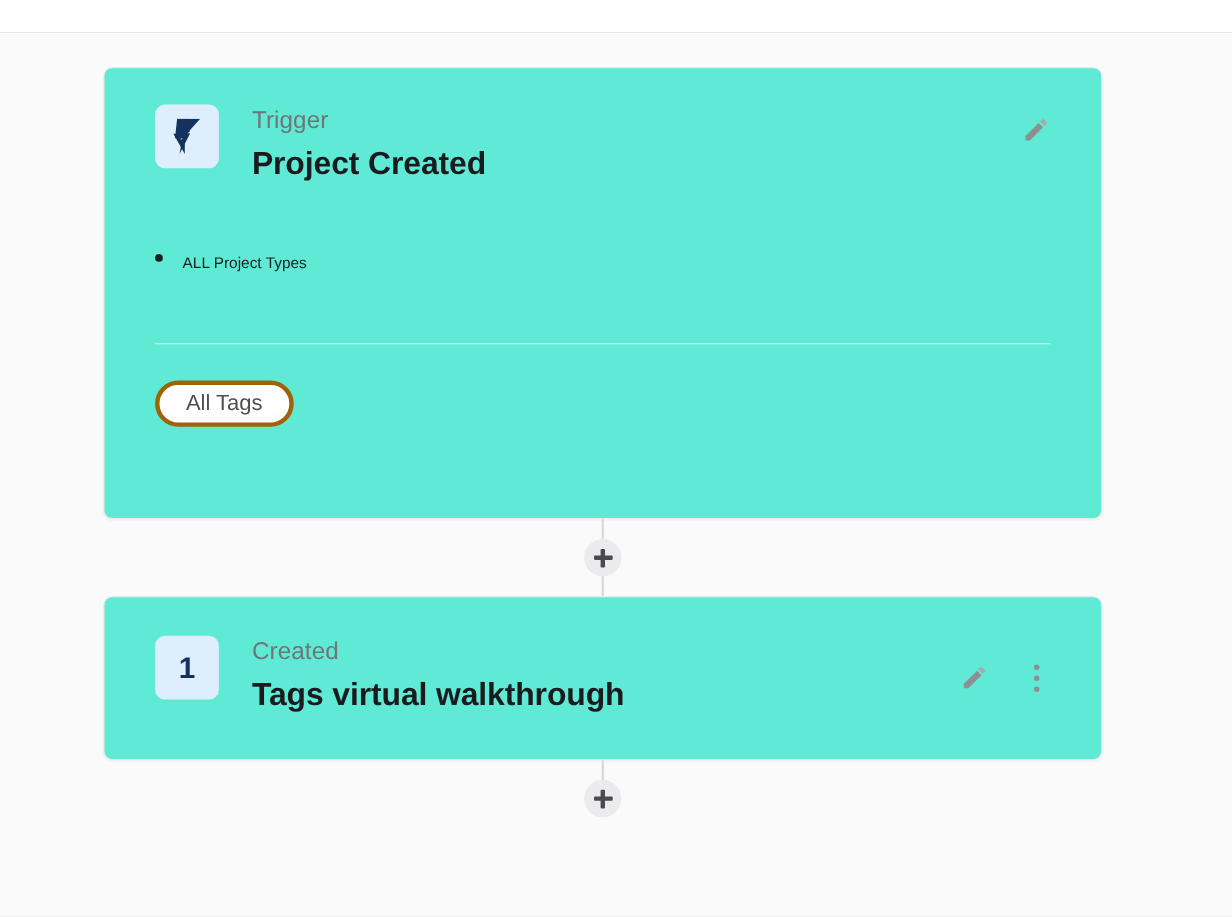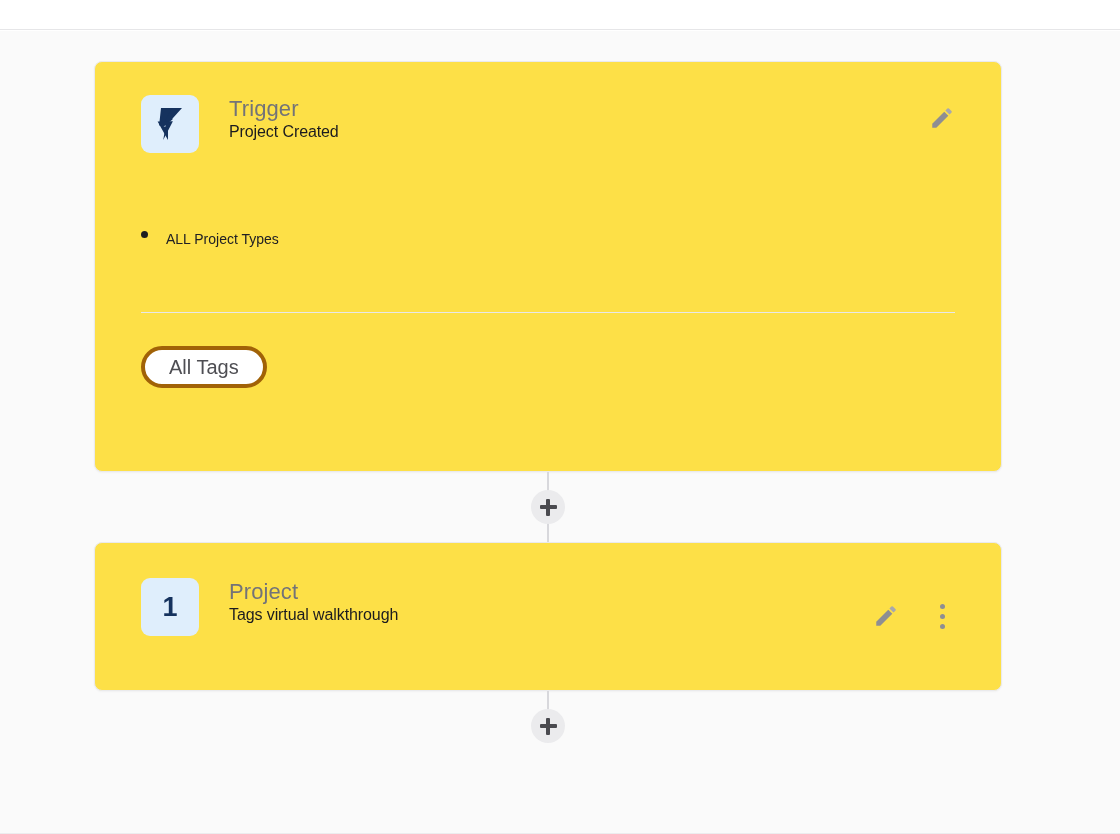--- a/index.html
+++ b/index.html
@@ -52,21 +52,21 @@
     left: 94px;
     top: 30px;
     width: 908px;
   }
 
   
   .card {
     position: relative;
     box-sizing: border-box;
     width: 908px;
-    background: #fde047;
+    background: #5eead4;
     border: 1px solid #eaeaec;
     border-radius: 8px;
     box-shadow: 0 1px 2px rgba(16, 24, 40, 0.04);
   }
   .card.trigger-card { height: 411px; }
   .card.action-card  { height: 149px; }
 
   
   .card-head {
     position: absolute;
@@ -103,22 +103,23 @@
     min-width: 0;
   }
   .kicker {
     font-size: 22px;
     color: #737378;
     line-height: 1.2;
     letter-spacing: 0.1px;
     white-space: nowrap;
   }
   .title {
-    font-size: 16px;
-    font-weight: 400;
+    margin-top: 10px;
+    font-size: 29px;
+    font-weight: 700;
     color: #1b1b1f;
     line-height: 1.2;
     letter-spacing: -0.1px;
     white-space: nowrap;
   }
 
   .head-actions {
     margin-left: auto;
     display: flex;
     align-items: center;
@@ -304,21 +305,21 @@
 
       <div class="card action-card">
 
         <div class="card-head">
 
           <div class="badge">
             <span class="badge-num">1</span>
           </div>
 
           <div class="head-text">
-            <div class="kicker">Project</div>
+            <div class="kicker">Created</div>
             <div class="title">Tags virtual walkthrough</div>
           </div>
 
           <div class="head-actions">
             <div class="icon-btn">
               <svg width="26" height="26" viewBox="0 0 24 24">
                 <path d="M3 17.25 V21 h3.75 L17.81 9.94 l-3.75 -3.75 L3 17.25 z" fill="#8e8e93"></path>
                 <path d="M20.71 7.04 a1 1 0 0 0 0 -1.41 l-2.34 -2.34 a1 1 0 0 0 -1.41 0 l-1.83 1.83 3.75 3.75 1.83 -1.83 z" fill="#a8a8ad"></path>
               </svg>
             </div>

